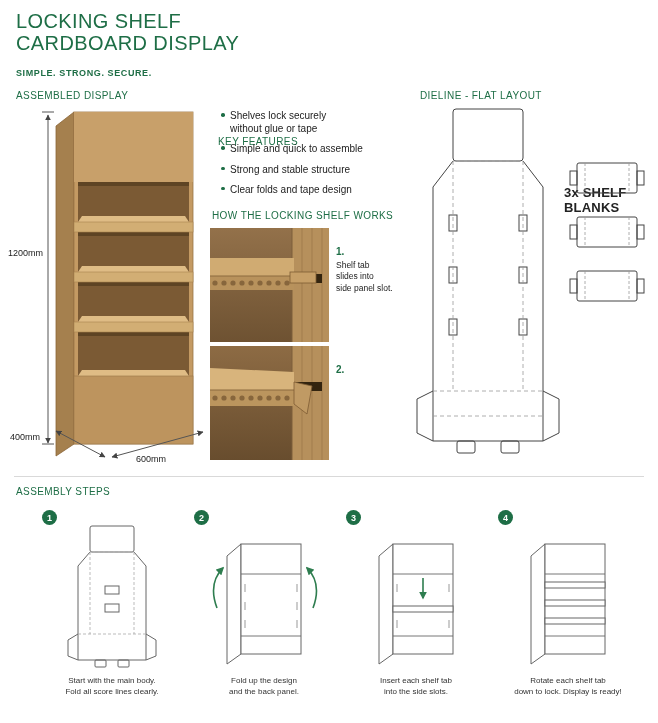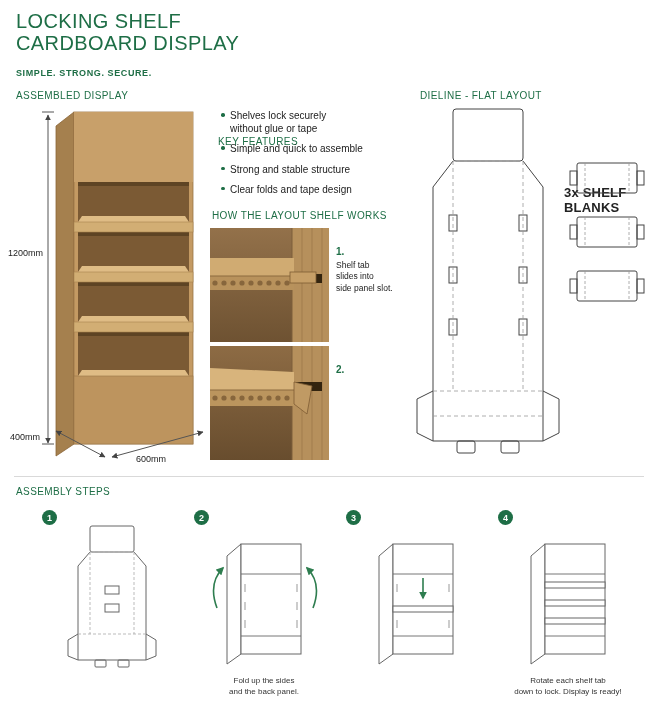--- a/index.html
+++ b/index.html
@@ -105,21 +105,21 @@
 
 <div class="sec-h" style="left:218px; top:90px;margin-top:46px;">KEY FEATURES</div>
 <ul class="features">
   <li>Shelves lock securely
 without glue or tape</li>
   <li>Simple and quick to assemble</li>
   <li>Strong and stable structure</li>
   <li>Clear folds and tape design</li>
 </ul>
 
-<div class="sec-h" style="left:212px; top:210px;">HOW THE LAYOUT SHELF WORKS</div>
+<div class="sec-h" style="left:212px; top:210px;">HOW THE LOCKING SHELF WORKS</div>
 
 <svg class="abs" style="left:210px; top:228px; width:119px; height:114px;" viewBox="0 0 119 114">
   <defs>
     <linearGradient id="ph1bg" x1="0" y1="0" x2="0" y2="1">
       <stop offset="0" stop-color="#93714a"></stop>
         <stop offset="1" stop-color="#6e5232"></stop>
     </linearGradient>
   </defs>
   <rect width="119" height="114" fill="url(#ph1bg)"></rect>
   <rect x="82" y="0" width="37" height="114" fill="#b6905c"></rect>
@@ -274,20 +274,22 @@
       <rect x="48" y="64" width="14" height="8"></rect>
       <rect x="48" y="82" width="14" height="8"></rect>
     </g>
     <g fill="none" stroke="#aaa" stroke-width="0.8" stroke-dasharray="3,2">
       <line x1="33" y1="30" x2="77" y2="30"></line>
       <line x1="33" y1="30" x2="33" y2="112"></line>
       <line x1="77" y1="30" x2="77" y2="112"></line>
       <line x1="21" y1="112" x2="89" y2="112"></line>
     </g>
   </svg>
+  <div class="step-cap">Start with the main body.
+Fold all score lines clearly.</div>
 </div>
 
 <div class="step-col" style="left:190px;">
   <div class="badge">2</div>
   <svg class="step-art" style="width:110px; height:148px;" viewBox="0 0 110 148">
     <defs>
         <marker id="garr2" viewBox="0 0 10 10" refX="8" refY="5" markerWidth="5" markerHeight="5" orient="auto">
           <path d="M0,0L10,5L0,10z" fill="#2e7d4f"></path>
         </marker>
       </defs>
@@ -305,21 +307,21 @@
         <line x1="36" y1="98" x2="36" y2="106"></line>
       <line x1="88" y1="62" x2="88" y2="70"></line>
         <line x1="88" y1="80" x2="88" y2="88"></line>
         <line x1="88" y1="98" x2="88" y2="106"></line>
     </g>
     <g fill="none" stroke="#2e7d4f" stroke-width="1.6">
       <path d="M8,86 C2,70 4,56 14,46" marker-end="url(#garr2)"></path>
       <path d="M104,86 C110,70 108,56 98,46" marker-end="url(#garr2)"></path>
     </g>
   </svg>
-  <div class="step-cap">Fold up the sides
+  <div class="step-cap">Fold up the design
 and the back panel.</div>
 </div>
 
 <div class="step-col" style="left:342px;">
   <div class="badge">3</div>
   <svg class="step-art" style="width:110px; height:148px;" viewBox="0 0 110 148">
     <defs>
         <marker id="garr3" viewBox="0 0 10 10" refX="8" refY="5" markerWidth="5" markerHeight="5" orient="auto">
           <path d="M0,0L10,5L0,10z" fill="#2e7d4f"></path>
         </marker>
@@ -334,20 +336,22 @@
     </g>
     <g stroke="#999" stroke-width="1">
       <line x1="36" y1="62" x2="36" y2="70"></line>
         <line x1="36" y1="98" x2="36" y2="106"></line>
       <line x1="88" y1="62" x2="88" y2="70"></line>
         <line x1="88" y1="98" x2="88" y2="106"></line>
     </g>
     <rect x="32" y="84" width="60" height="6" fill="#fff" stroke="#666" stroke-width="1"></rect>
     <path d="M62,56 L62,76" fill="none" stroke="#2e7d4f" stroke-width="1.6" marker-end="url(#garr3)"></path>
   </svg>
+  <div class="step-cap">Insert each shelf tab
+into the side slots.</div>
 </div>
 
 <div class="step-col" style="left:494px;">
   <div class="badge">4</div>
   <svg class="step-art" style="width:110px; height:148px;" viewBox="0 0 110 148">
     <g fill="#fff" stroke="#666" stroke-width="1">
       <polygon points="18,34 32,22 32,132 18,142"></polygon>
       <rect x="32" y="22" width="60" height="110"></rect>
     </g>
     <g stroke="#666" stroke-width="0.9">

